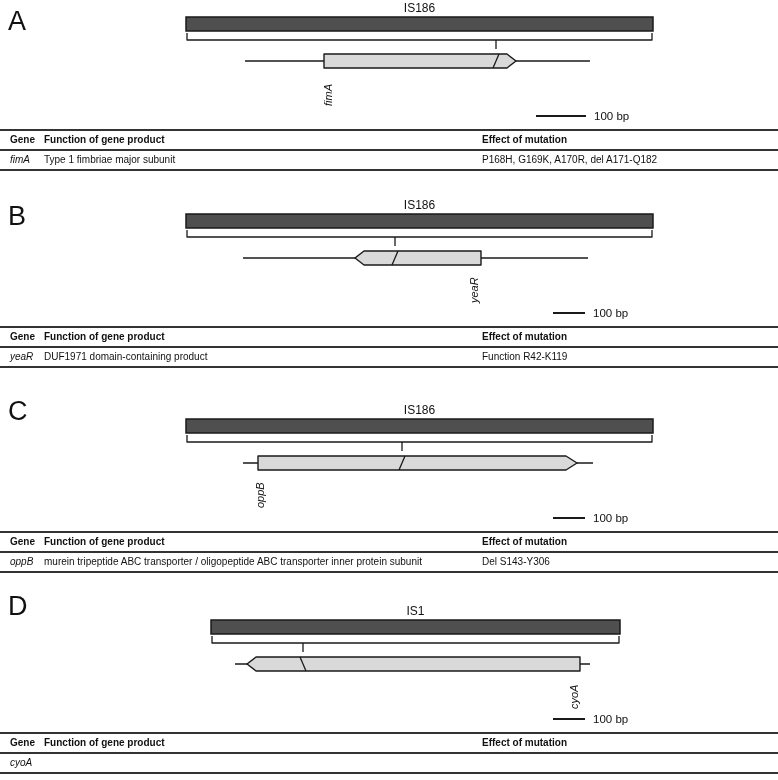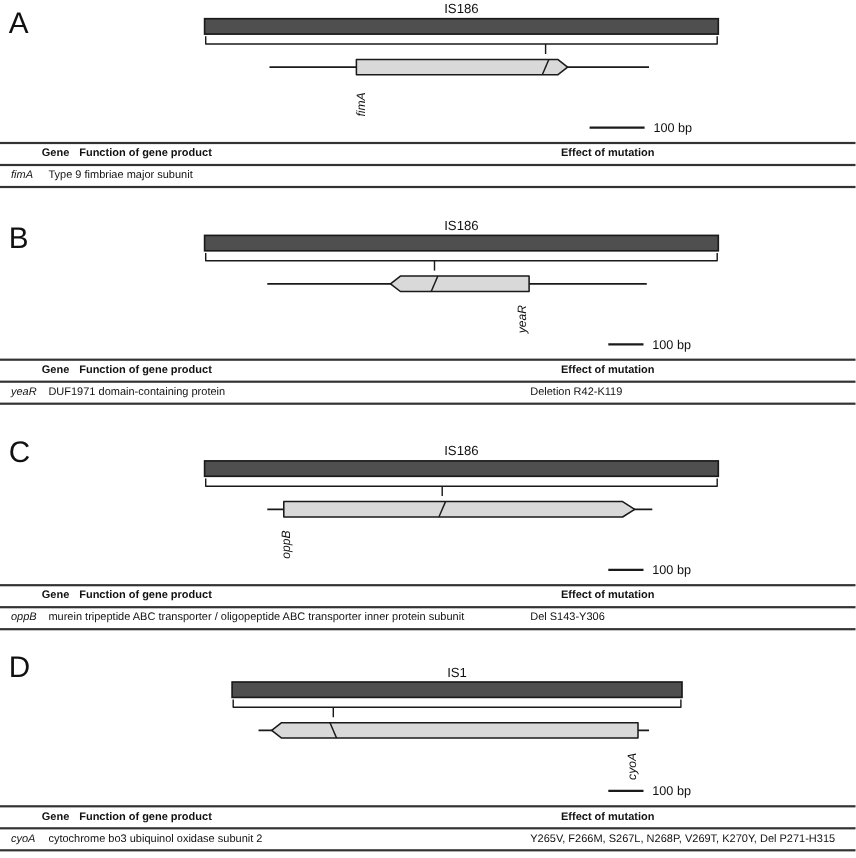--- a/index.html
+++ b/index.html
@@ -10,21 +10,21 @@
   .tbl{position:absolute;left:0;width:778px;height:44px;}
   .rule{position:absolute;left:0;right:0;height:0;}
   .rule.top{top:0;border-top:2px solid #333;}
   .rule.mid{top:20px;border-top:2.5px solid #333;}
   .rule.bot{top:40px;border-top:2px solid #333;}
   .trow{position:absolute;left:0;right:0;height:16px;}
   .trow.hdr{top:3px;}
   .trow.body{top:23px;}
   .cell{position:absolute;font-size:10px;line-height:16px;white-space:nowrap;}
   .c1{left:10px;} .c2{left:44px;} .c3{left:482px;}
-  .trow.hdr .cell{font-weight:bold;margin-left:28px;}
+  .trow.hdr .cell{font-weight:bold;}
   .it{font-style:italic;}
 </style>
 </head>
 <body>
 
 <div class="page">
 
   <section class="panel" style="top:0px;">
     <svg class="diag" width="778" height="195">
         <text x="8" y="30" font-size="27" fill="#111">A</text>
@@ -42,21 +42,22 @@
     <div class="tbl" style="top: 129px;">
       <div class="rule top"></div>
       <div class="trow hdr">
         <span class="cell c1">Gene</span>
         <span class="cell c2">Function of gene product</span>
         <span class="cell c3">Effect of mutation</span>
       </div>
       <div class="rule mid"></div>
       <div class="trow body">
         <span class="cell c1 it">fimA</span>
-        <span class="cell c2">Type 9 fimbriae major subunit</span>
+        <span class="cell c2">Type 1 fimbriae major subunit</span>
+        <span class="cell c3">P168H, G169K, A170R, del A171-Q182</span>
       </div>
       <div class="rule bot"></div>
     </div>
   </section>
 
   <section class="panel" style="top:195px;">
     <svg class="diag" width="778" height="195">
         <text x="8" y="30" font-size="27" fill="#111">B</text>
         <text x="419.5" y="14" font-size="12" fill="#111" text-anchor="middle">IS186</text>
         <rect x="186" y="19" width="467" height="14" fill="#4f4f4f" stroke="#1a1a1a" stroke-width="1.5"></rect>
@@ -72,22 +73,22 @@
     <div class="tbl" style="top: 131px;">
       <div class="rule top"></div>
       <div class="trow hdr">
         <span class="cell c1">Gene</span>
         <span class="cell c2">Function of gene product</span>
         <span class="cell c3">Effect of mutation</span>
       </div>
       <div class="rule mid"></div>
       <div class="trow body">
         <span class="cell c1 it">yeaR</span>
-        <span class="cell c2">DUF1971 domain-containing protein</span>
-        <span class="cell c3">Deletion R42-K119</span>
+        <span class="cell c2">DUF1971 domain-containing product</span>
+        <span class="cell c3">Function R42-K119</span>
       </div>
       <div class="rule bot"></div>
     </div>
   </section>
 
   <section class="panel" style="top:390px;">
     <svg class="diag" width="778" height="195">
         <text x="8" y="30" font-size="27" fill="#111">C</text>
         <text x="419.5" y="24" font-size="12" fill="#111" text-anchor="middle">IS186</text>
         <rect x="186" y="29" width="467" height="14" fill="#4f4f4f" stroke="#1a1a1a" stroke-width="1.5"></rect>
@@ -134,20 +135,18 @@
     <div class="tbl" style="top: 147px;">
       <div class="rule top"></div>
       <div class="trow hdr">
         <span class="cell c1">Gene</span>
         <span class="cell c2">Function of gene product</span>
         <span class="cell c3">Effect of mutation</span>
       </div>
       <div class="rule mid"></div>
       <div class="trow body">
         <span class="cell c1 it">cyoA</span>
-        <span class="cell c2">cytochrome bo3 ubiquinol oxidase subunit 2</span>
-        <span class="cell c3">Y265V, F266M, S267L, N268P, V269T, K270Y, Del P271-H315</span>
       </div>
       <div class="rule bot"></div>
     </div>
   </section>
 
 </div>
 
 </body></html>

